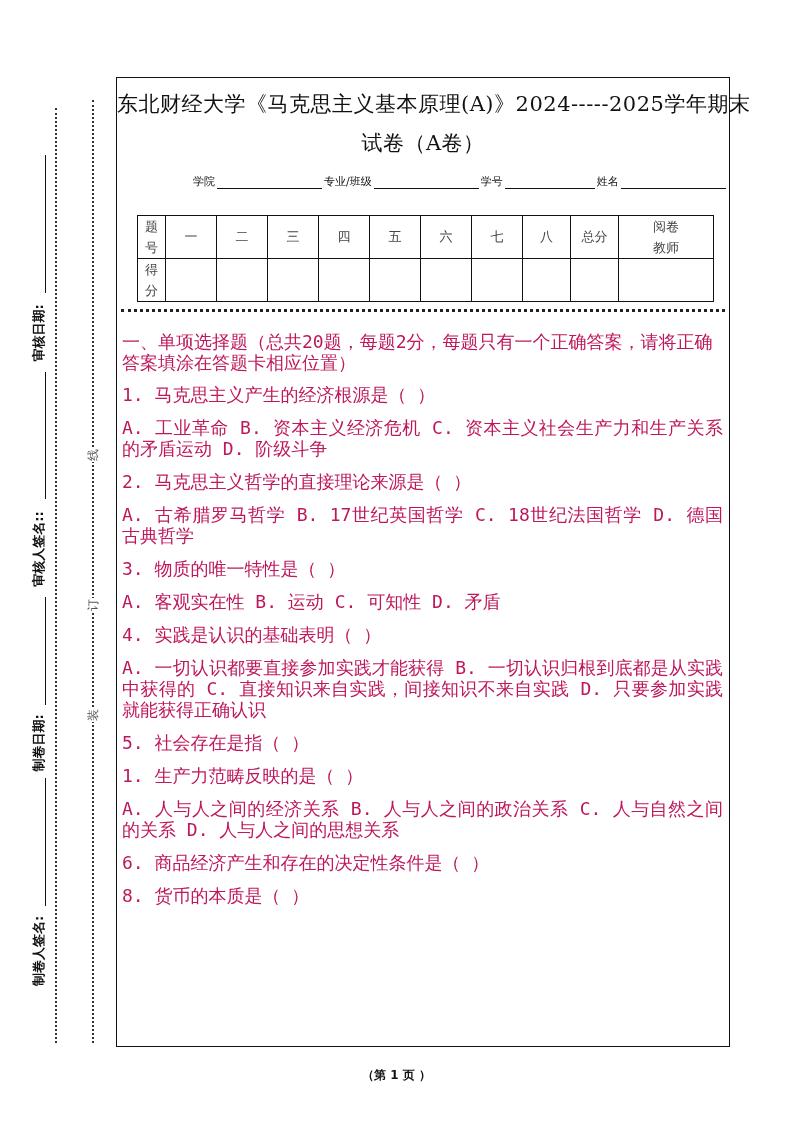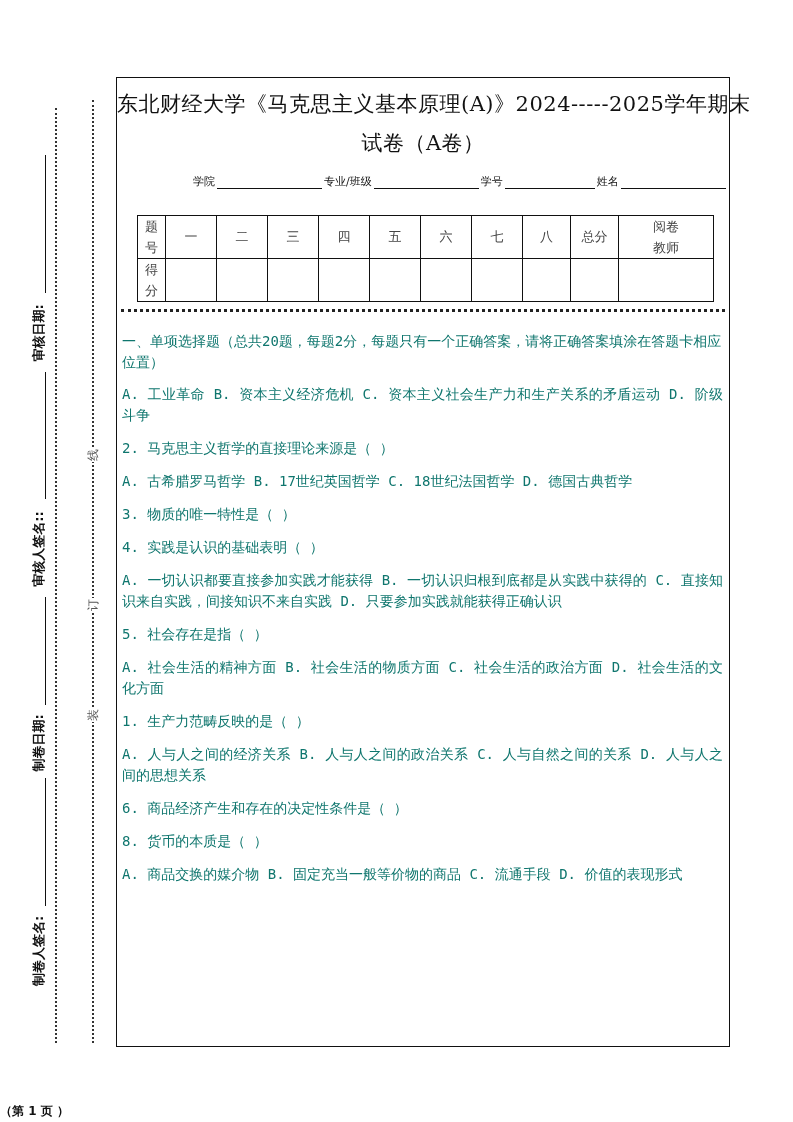--- a/index.html
+++ b/index.html
@@ -44,29 +44,29 @@
   }
   table.score tr { height: 42px; }
   .rowhead { line-height: 21px; color: #555; }
   .dotsep {
     position: absolute; left: 4px; right: 4px; top: 231px; height: 0;
     border-top: 3px dotted #222;
   }
   .content {
     position: absolute; left: 5px; right: 6px; top: 253px;
     font-family: "DejaVu Sans Mono", "Liberation Mono", monospace;
-    font-size: 14px; color: #0f766e;
+    font-size: 18px; color: #be185d;
   }
   .para { line-height: 21px; margin: 0; }
   .section { margin-bottom: 11px; }
   .q { margin-bottom: 12px; }
   .opts { margin-bottom: 12px; text-align: justify; }
   .footer {
-    position: absolute; top: 1067px; left: 0; width: 100%; 
-    font-family: "DejaVu Sans", "Liberation Sans", sans-serif; font-weight: bold; font-size: 12px; margin-top: 36px;
+    position: absolute; top: 1067px; left: 0; width: 100%; text-align: center;
+    font-family: "DejaVu Sans", "Liberation Sans", sans-serif; font-weight: bold; font-size: 12px;
   }
 </style>
 </head>
 <body>
 
 <div class="dotline" style="left:55px; top:108px; height:935px;"></div>
 <div class="dotline" style="left:92px; top:100px; height:943px;"></div>
 
 <div class="solidline" style="left:45px; top:155px; height:138px;"></div>
 <div class="solidline" style="left:45px; top:372px; height:127px;"></div>
@@ -135,36 +135,36 @@
       <td></td>
     </tr>
   </tbody>
     </table>
 
   <div class="dotsep"></div>
 
   <div class="content">
     <p class="para section">一、单项选择题（总共20题，每题2分，每题只有一个正确答案，请将正确答案填涂在答题卡相应位置）</p>
 
+    <p class="para q">1. 马克思主义产生的经济根源是（  ）</p>
     <p class="para opts">A. 工业革命  B. 资本主义经济危机  C. 资本主义社会生产力和生产关系的矛盾运动  D. 阶级斗争</p>
 
     <p class="para q">2. 马克思主义哲学的直接理论来源是（  ）</p>
     <p class="para opts">A. 古希腊罗马哲学  B. 17世纪英国哲学  C. 18世纪法国哲学  D. 德国古典哲学</p>
 
     <p class="para q">3. 物质的唯一特性是（  ）</p>
+    <p class="para opts">A. 客观实在性  B. 运动  C. 可知性  D. 矛盾</p>
 
     <p class="para q">4. 实践是认识的基础表明（  ）</p>
     <p class="para opts">A. 一切认识都要直接参加实践才能获得  B. 一切认识归根到底都是从实践中获得的 C. 直接知识来自实践，间接知识不来自实践  D. 只要参加实践就能获得正确认识</p>
 
     <p class="para q">5. 社会存在是指（  ）</p>
-    <p class="para opts">A. 社会生活的精神方面  B. 社会生活的物质方面  C. 社会生活的政治方面  D. 社会生活的文化方面</p>
 
     <p class="para q">1. 生产力范畴反映的是（  ）</p>
     <p class="para opts">A. 人与人之间的经济关系  B. 人与人之间的政治关系  C. 人与自然之间的关系  D. 人与人之间的思想关系</p>
 
     <p class="para q">6. 商品经济产生和存在的决定性条件是（  ）</p>
 
     <p class="para q">8. 货币的本质是（  ）</p>
-    <p class="para opts">A. 商品交换的媒介物  B. 固定充当一般等价物的商品  C. 流通手段  D. 价值的表现形式</p>
   </div>
 </div>
 
 <div class="footer">（第 1 页 ）</div>
 
 </body></html>

